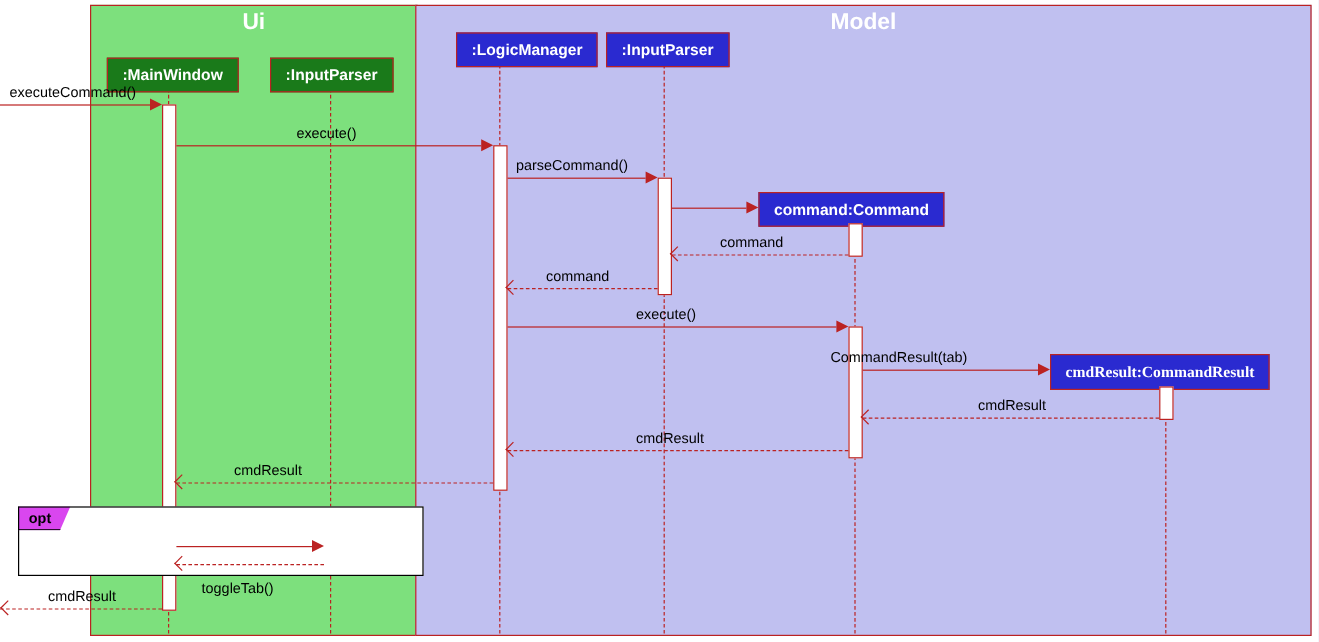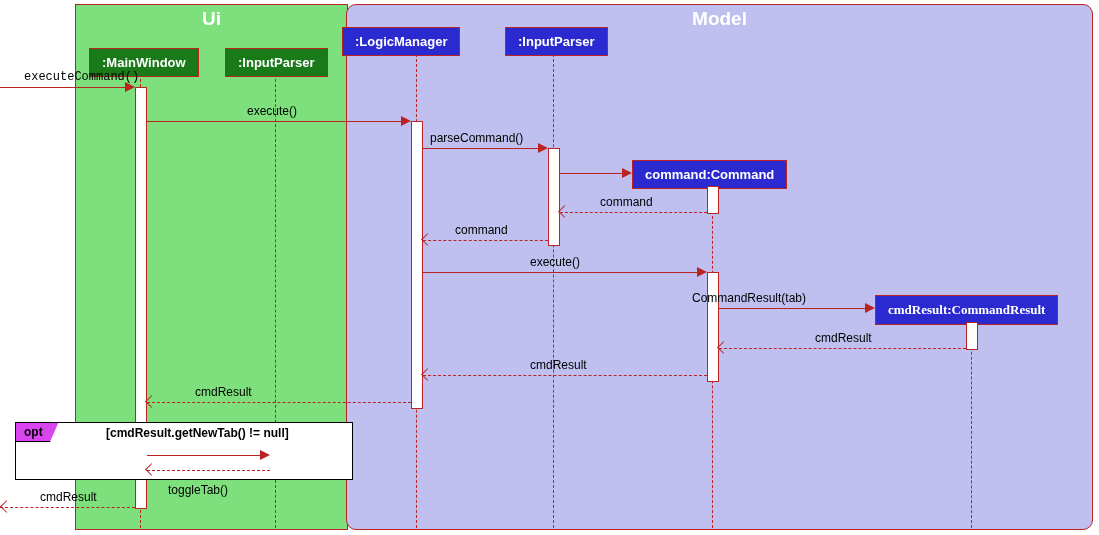--- a/index.html
+++ b/index.html
@@ -9,21 +9,21 @@
     width: 1099px;
     height: 535px;
     position: relative;
     background: #fff;
   }
   .region {
     position: absolute;
     border: 1.5px solid #b22;
   }
   .region-ui { background: #7de07d; }
-  .region-model { background: #c0c0f0; border-radius: 10px; }
+  .region-model { background: #c0c0f0; }
   .region-title {
     position: absolute;
     top: 3px;
     left: 50%;
     transform: translateX(-50%);
     color: #fff;
     font-weight: bold;
     font-size: 19px;
   }
   .participant {
@@ -109,36 +109,36 @@
 
 <div class="lifeline" style="left:140px; top:54px; height:474px;"></div>
 <div class="lifeline" style="left:275px; top:54px; height:474px;"></div>
 <div class="lifeline" style="left:416px; top:54px; height:474px;"></div>
 <div class="lifeline" style="left:553px; top:54px; height:474px;"></div>
 <div class="lifeline" style="left:712px; top:186px; height:342px;"></div>
 <div class="lifeline" style="left:971px; top:322px; height:206px;"></div>
 
 <div class="participant p-green" style="left:89px; top:27px;">:MainWindow</div>
 <div class="participant p-green" style="left:225px; top:27px;">:InputParser</div>
-<div class="participant p-blue" style="left:342px; top:27px;">:LogicManager</div>
+<div class="participant p-blue" style="left:380px; top:27px;">:LogicManager</div>
 <div class="participant p-blue" style="left:505px; top:27px;">:InputParser</div>
 <div class="participant p-blue" style="left:632px; top:160px;">command:Command</div>
 <div class="participant p-blue" style="left:875px; top:295px;font-family:Liberation Serif, serif;">cmdResult:CommandResult</div>
 
 <div class="activation" style="left:135px; top:87px; height:420px;"></div>
 <div class="activation" style="left:411px; top:121px; height:286px;"></div>
 <div class="activation" style="left:548px; top:148px; height:96px;"></div>
 <div class="activation" style="left:707px; top:186px; height:26px;"></div>
 <div class="activation" style="left:707px; top:272px; height:108px;"></div>
 <div class="activation" style="left:966px; top:322px; height:26px;"></div>
 <div class="activation" style="left:270px; top:450px; height:20px;"></div>
 
 <div class="arrow-line" style="left:0px; top:87px; width:125px;"></div>
 <div class="arrow-head-r" style="left:125px; top:82px;"></div>
-<div class="msg" style="left:24px; top:70px;font-family:Liberation Mono, monospace;">executeCommand()</div>
+<div class="msg" style="left:8px; top:70px;">executeCommand()</div>
 
 <div class="arrow-line" style="left:147px; top:121px; width:254px;"></div>
 <div class="arrow-head-r" style="left:401px; top:116px;"></div>
 <div class="msg" style="left:247px; top:104px;">execute()</div>
 
 <div class="arrow-line" style="left:423px; top:148px; width:115px;"></div>
 <div class="arrow-head-r" style="left:538px; top:143px;"></div>
 <div class="msg" style="left:430px; top:131px;">parseCommand()</div>
 
 <div class="arrow-line" style="left:560px; top:173px; width:62px;"></div>
@@ -167,21 +167,20 @@
 <div class="arrow-line dashed" style="left:423px; top:375px; width:284px;"></div>
 <div class="open-head-l" style="left:423px; top:370px;"></div>
 <div class="msg" style="left:530px; top:358px;">cmdResult</div>
 
 <div class="arrow-line dashed" style="left:147px; top:402px; width:264px;"></div>
 <div class="open-head-l" style="left:147px; top:397px;"></div>
 <div class="msg" style="left:195px; top:385px;">cmdResult</div>
 
 <div class="opt-box" style="left:15px; top:422px; width:336px; height:56px;">
   <div class="opt-tab">opt</div>
-  <div class="opt-guard" style="left:90px; top:3px;">[cmdResult.getNewTab() != null]</div>
 </div>
 
 <div class="arrow-line" style="left:147px; top:455px; width:113px;"></div>
 <div class="arrow-head-r" style="left:260px; top:450px;"></div>
 <div class="msg" style="left:168px; top:439px;margin-top:44px;">toggleTab()</div>
 
 <div class="arrow-line dashed" style="left:147px; top:470px; width:123px;"></div>
 <div class="open-head-l" style="left:147px; top:465px;"></div>
 
 <div class="arrow-line dashed" style="left:0px; top:507px; width:135px;"></div>

